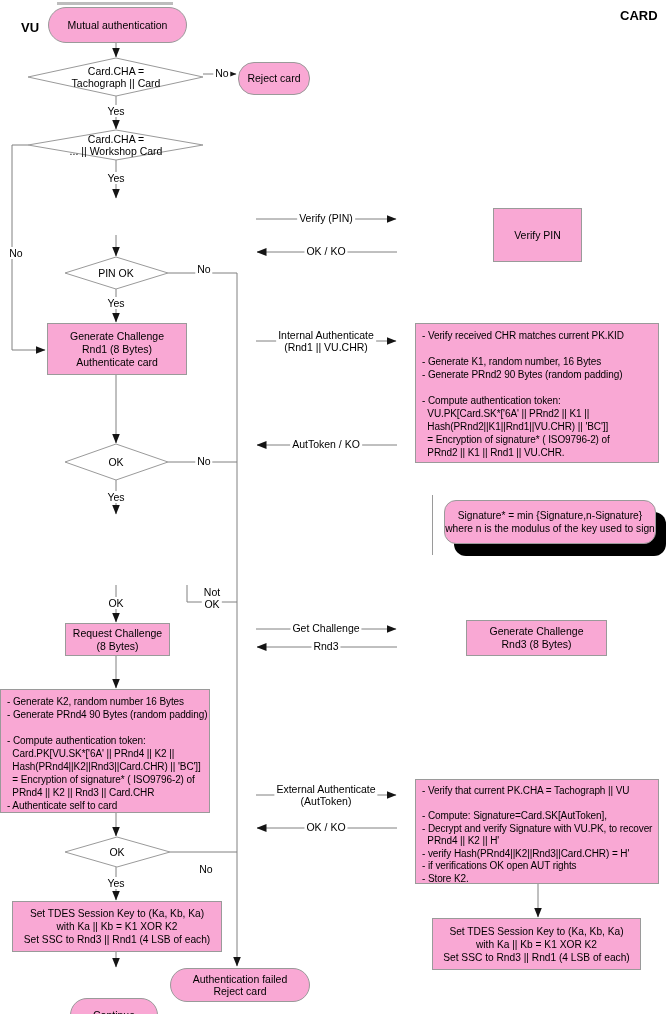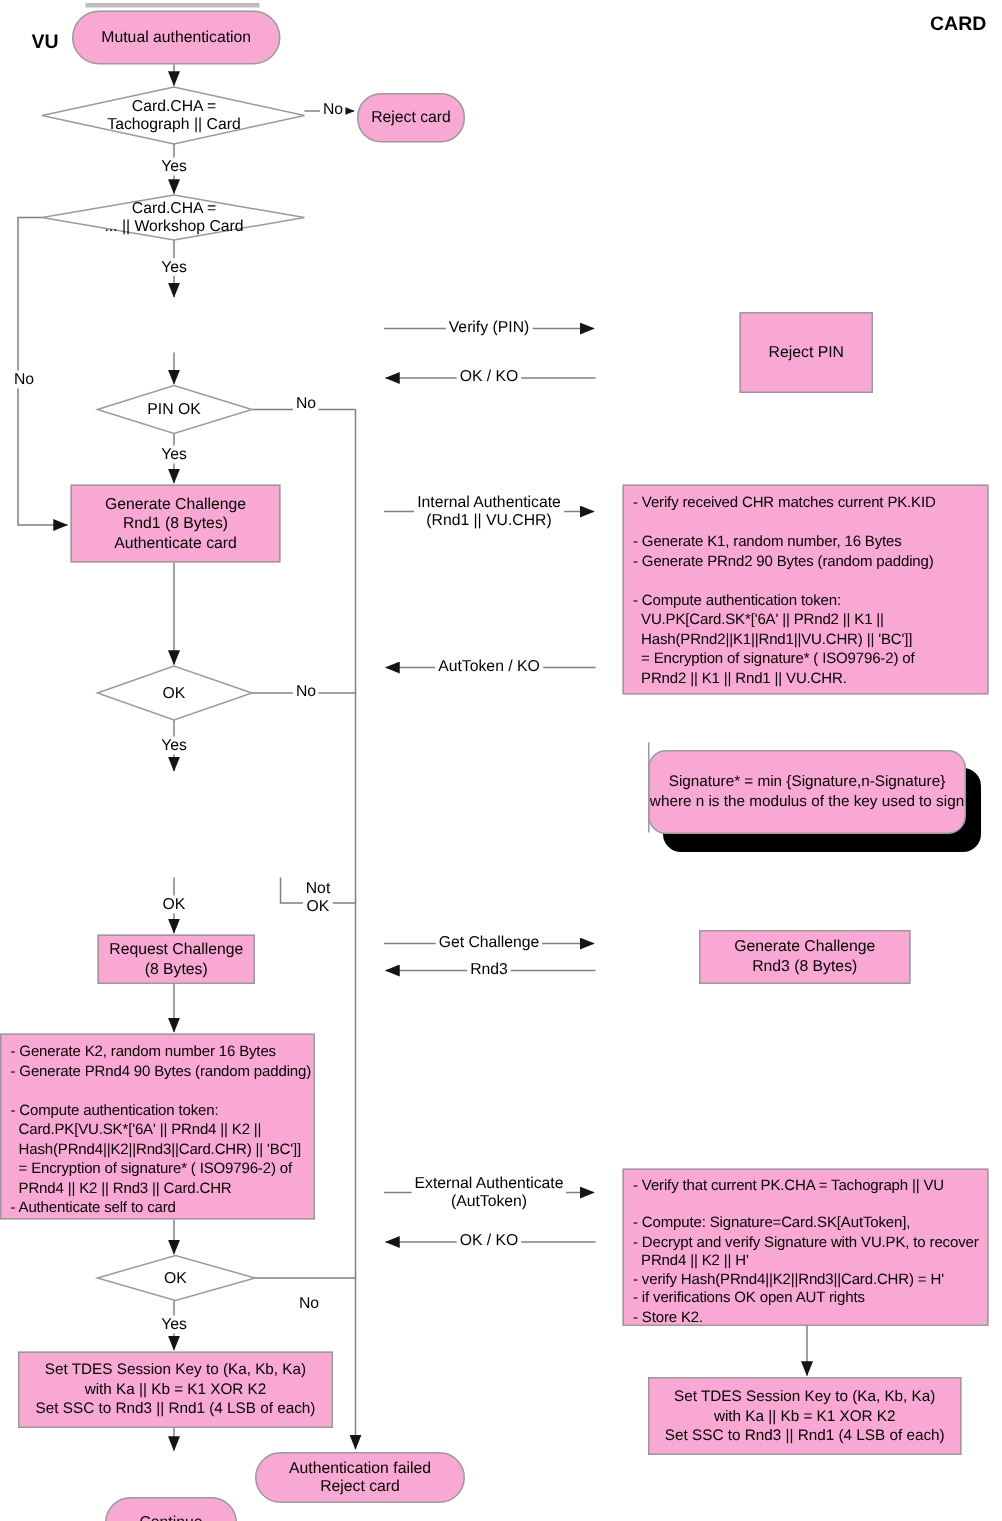--- a/index.html
+++ b/index.html
@@ -98,32 +98,32 @@
   = Encryption of signature* ( ISO9796-2) of
   PRnd4 || K2 || Rnd3 || Card.CHR
 - Authenticate self to card</div>
   <div class="node center" style="left:12px;top:901px;width:210px;height:51px;font-size:10.2px;">Set TDES Session Key  to (Ka, Kb, Ka)
 with Ka || Kb = K1 XOR K2
 Set SSC to Rnd3 || Rnd1 (4 LSB of each)</div>
   <div class="node center stadium" style="left:70px;top:968px;width:88px;height:34px;margin-top:30px;">Continue</div>
   <div class="node center stadium" style="left:170px;top:968px;width:140px;height:34px;line-height:12.5px;">Authentication failed
 Reject card</div>
 
-  <div class="node center" style="left:493px;top:208px;width:89px;height:54px;">Reject PIN</div>
+  <div class="node center" style="left:493px;top:208px;width:89px;height:54px;">Verify PIN</div>
   <div class="node bullets" style="left:415px;top:323px;width:244px;height:140px;">- Verify received CHR matches current PK.KID
 
 - Generate K1, random number, 16 Bytes
 - Generate PRnd2 90 Bytes (random padding)
 
 - Compute authentication token:
   VU.PK[Card.SK*['6A' || PRnd2 || K1 ||
   Hash(PRnd2||K1||Rnd1||VU.CHR) || 'BC']]
   = Encryption of signature* ( ISO9796-2) of
   PRnd2 || K1 || Rnd1 || VU.CHR.</div>
-  <div class="node center note" style="left:432px;top:500px;width:212px;height:56px;font-size:10.2px;">Signature* = min {Signature,n-Signature}
+  <div class="node center note" style="left:444px;top:500px;width:212px;height:44px;font-size:10.2px;">Signature* = min {Signature,n-Signature}
 where n is the modulus of the key used to sign</div>
   <div class="edge-tick" style="left:432px;top:495px;height:60px;"></div>
   <div class="node center" style="left:466px;top:620px;width:141px;height:36px;">Generate Challenge
 Rnd3 (8 Bytes)</div>
   <div class="node bullets" style="left:415px;top:779px;width:244px;height:105px;line-height:12.5px;">- Verify that current PK.CHA = Tachograph || VU
 
 - Compute: Signature=Card.SK[AutToken],
 - Decrypt and verify Signature with VU.PK, to recover
   PRnd4 || K2 || H'
 - verify Hash(PRnd4||K2||Rnd3||Card.CHR) = H'

